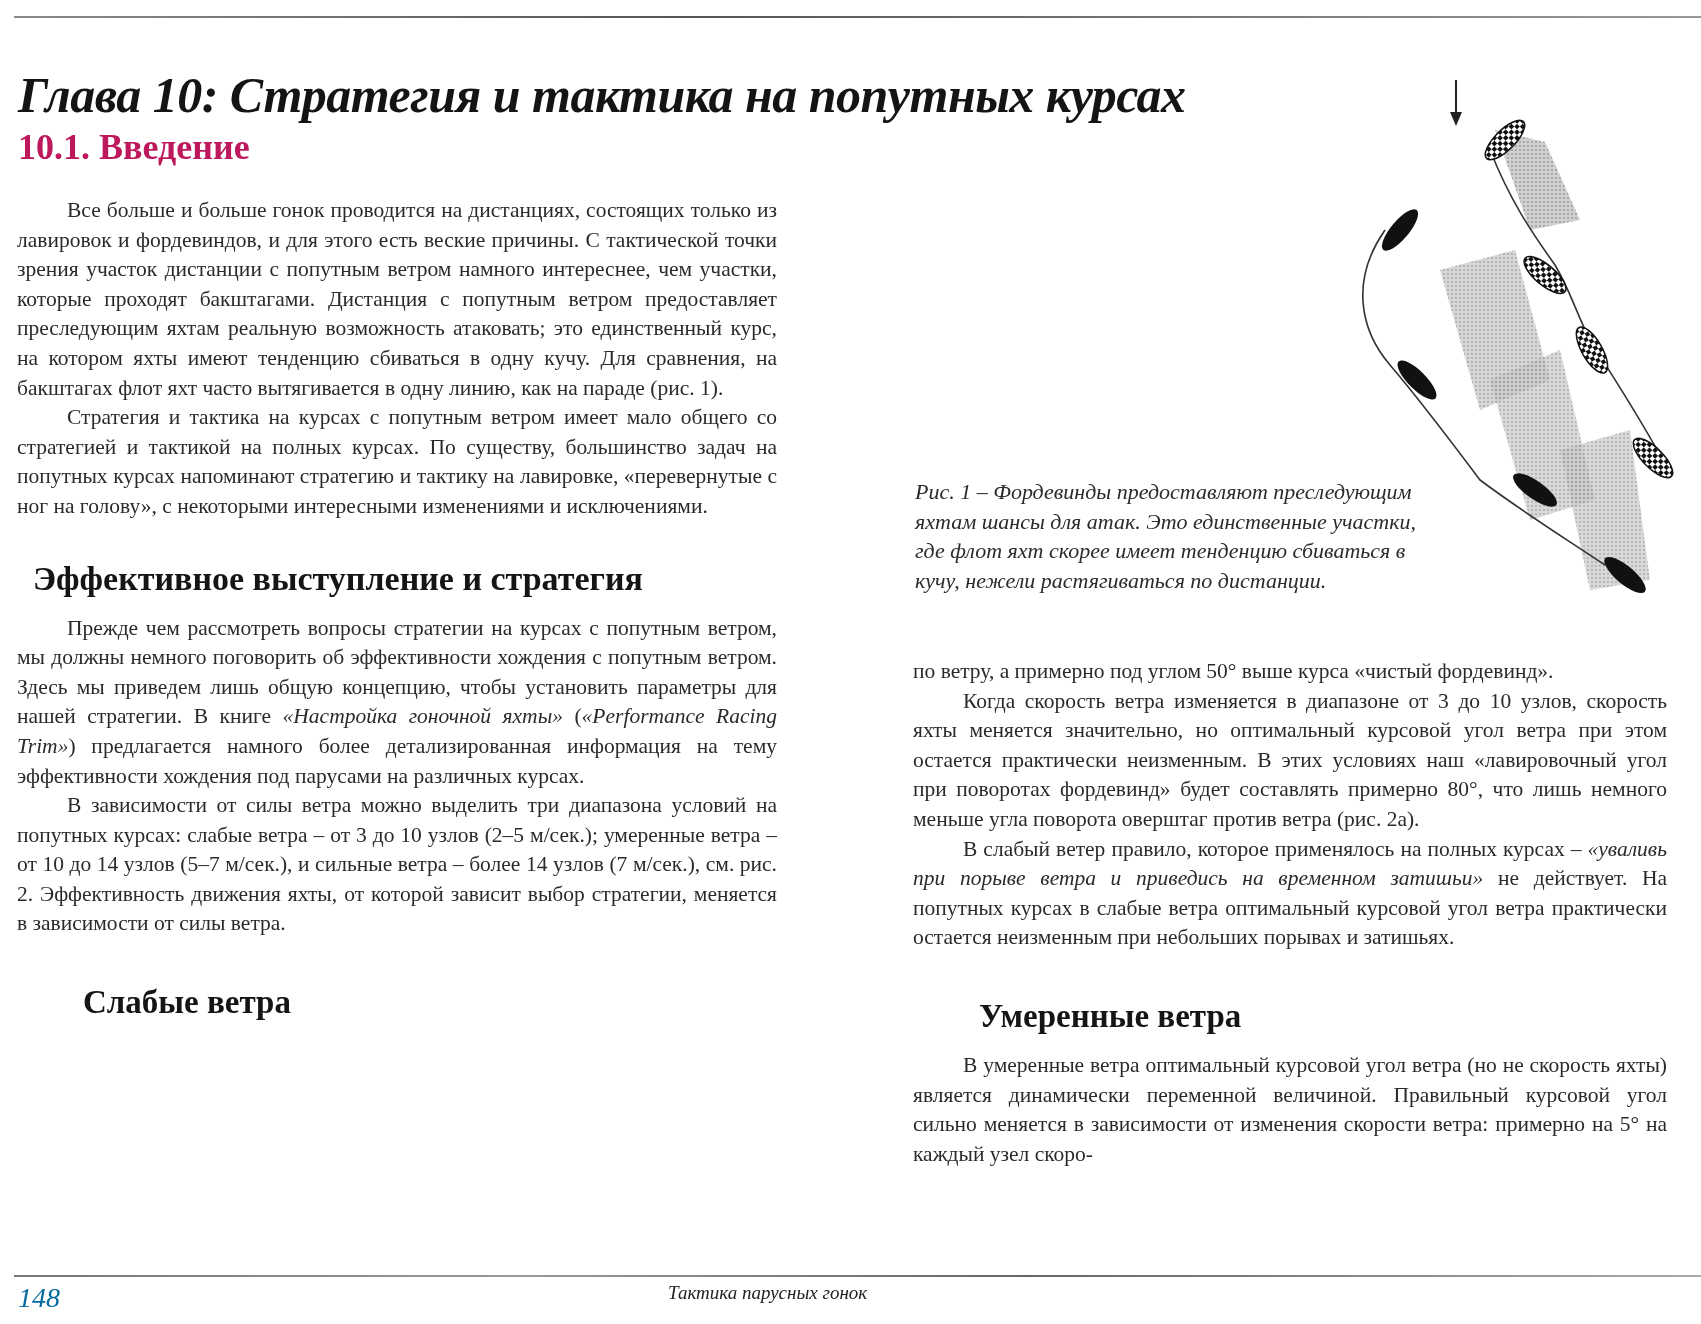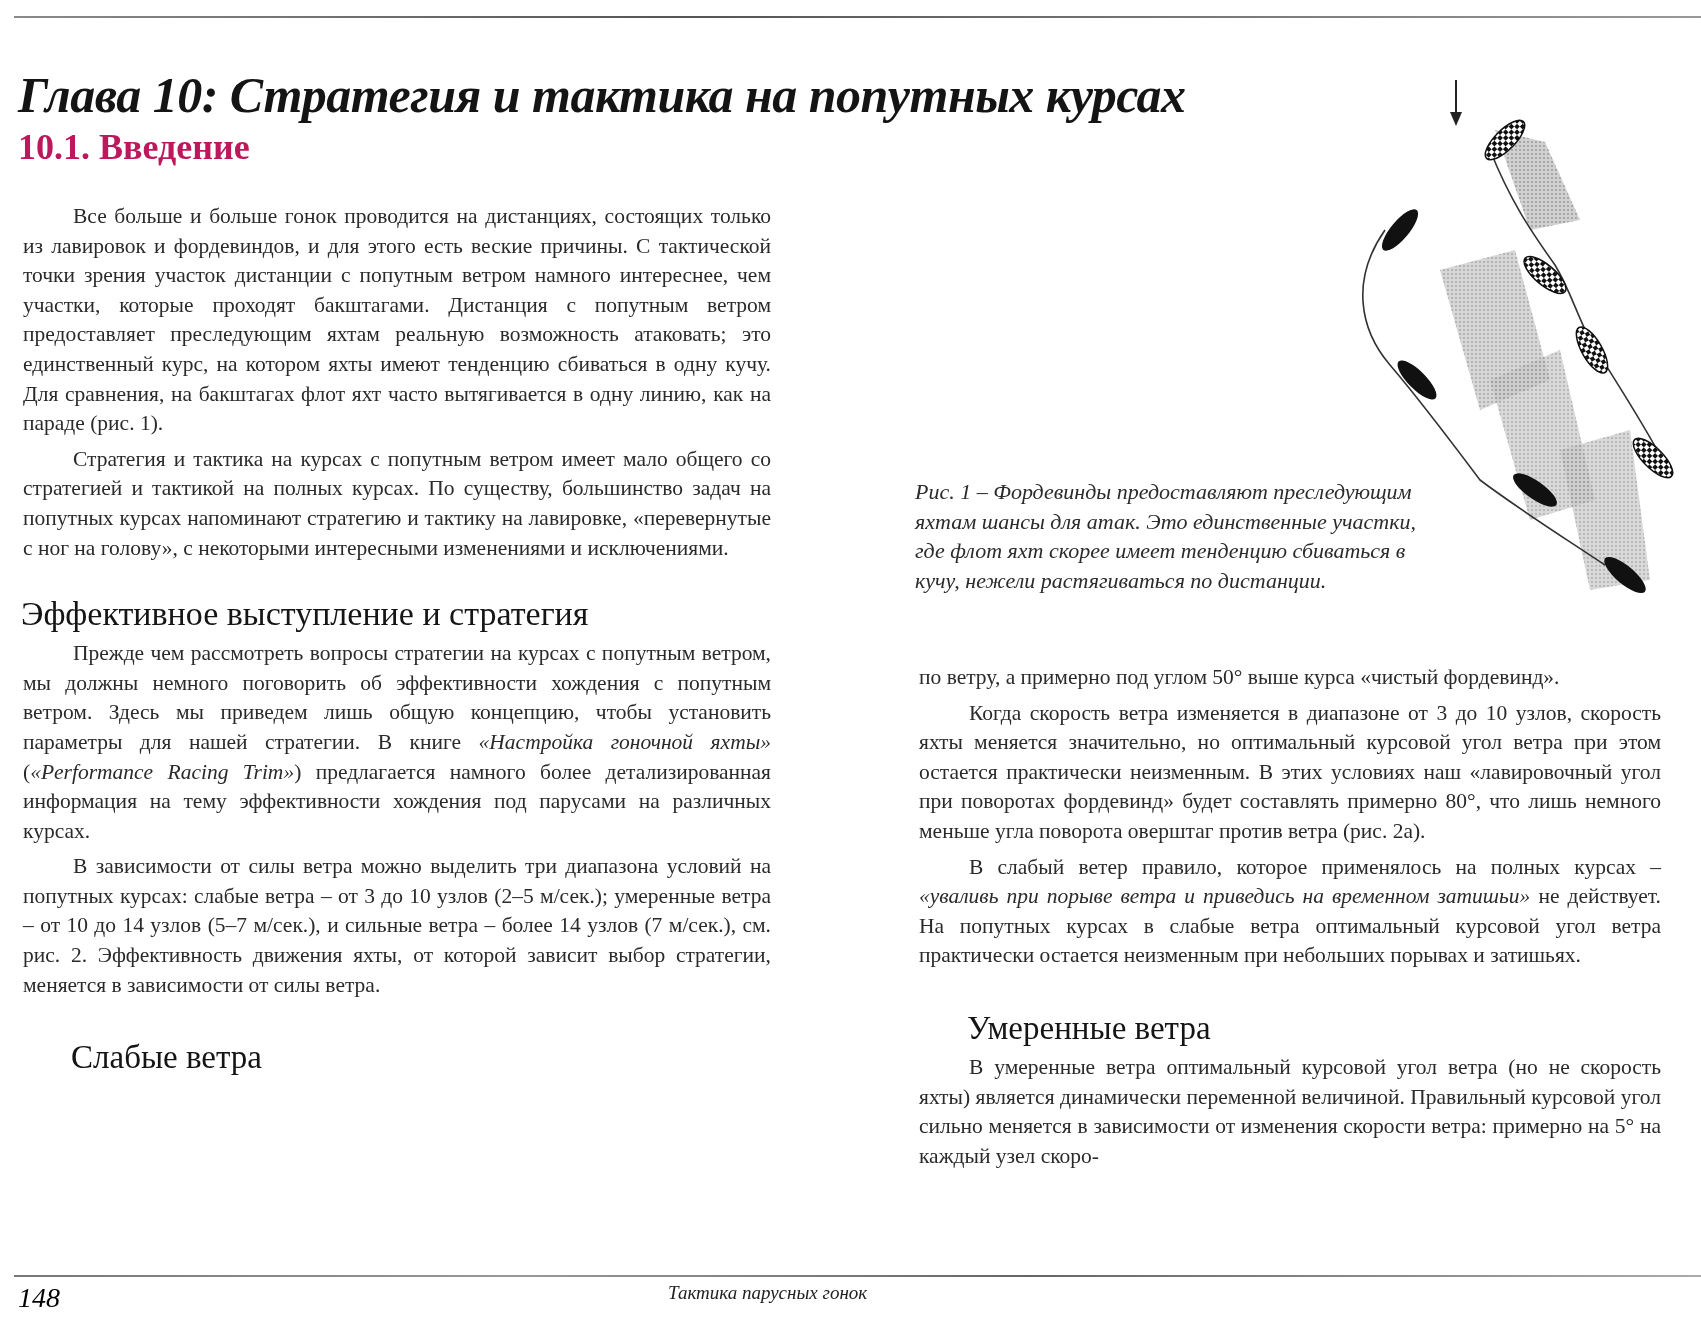--- a/index.html
+++ b/index.html
@@ -20,24 +20,24 @@
   .section-title {
     position: absolute; left: 18px; top: 126px;
     font-size: 36px; font-weight: bold; color: #be185d; white-space: nowrap;
   }
   .col {
     position: absolute; font-size: 21.5px; line-height: 29.6px;
     text-align: justify; color: #2a2a2a;
   }
   .col-left { left: 17px; width: 760px; top: 196px; }
   .col-right { left: 913px; width: 754px; top: 657px; }
-  .col p { margin: 6px; text-indent: 0; }
+  .col p { margin: 0; text-indent: 0; }
   .col p.indent { text-indent: 50px; }
   .col h3 {
-    margin: 4px; font-size: 34px; font-weight: normal; color: #151515;
+    margin: 16px; font-size: 34px; font-weight: bold; color: #151515;
     line-height: 38px;
   }
   .col h3.sub { font-size: 33px; padding-left: 50px; }
   .gap-m { height: 22px; }
   .gap-l { height: 28px; }
   i, .ital { font-style: italic; }
 
   .caption {
     position: absolute; left: 915px; top: 477px; width: 520px;
     font-size: 22px; line-height: 29.5px; font-style: italic; color: #2b2b2b;
@@ -45,21 +45,21 @@
   .figure {
     position: absolute; left: 1330px; top: 80px; width: 371px; height: 540px;
   }
 
   .bottom-rule {
     position: absolute; left: 14px; right: 0; top: 1275px; height: 2px;
     background: linear-gradient(to right, #777, #999 30%, #666 60%, #aaa);
   }
   .page-number {
     position: absolute; left: 18px; top: 1282px;
-    font-size: 28px; font-style: italic; color: #000000;
+    font-size: 28px; font-style: italic; color: #0369a1;
   }
   .running-footer {
     position: absolute; left: 668px; top: 1282px;
     font-size: 19px; font-style: italic; color: #222;
   }
 </style>
 </head>
 <body>
 
 <div class="top-rule"></div>

